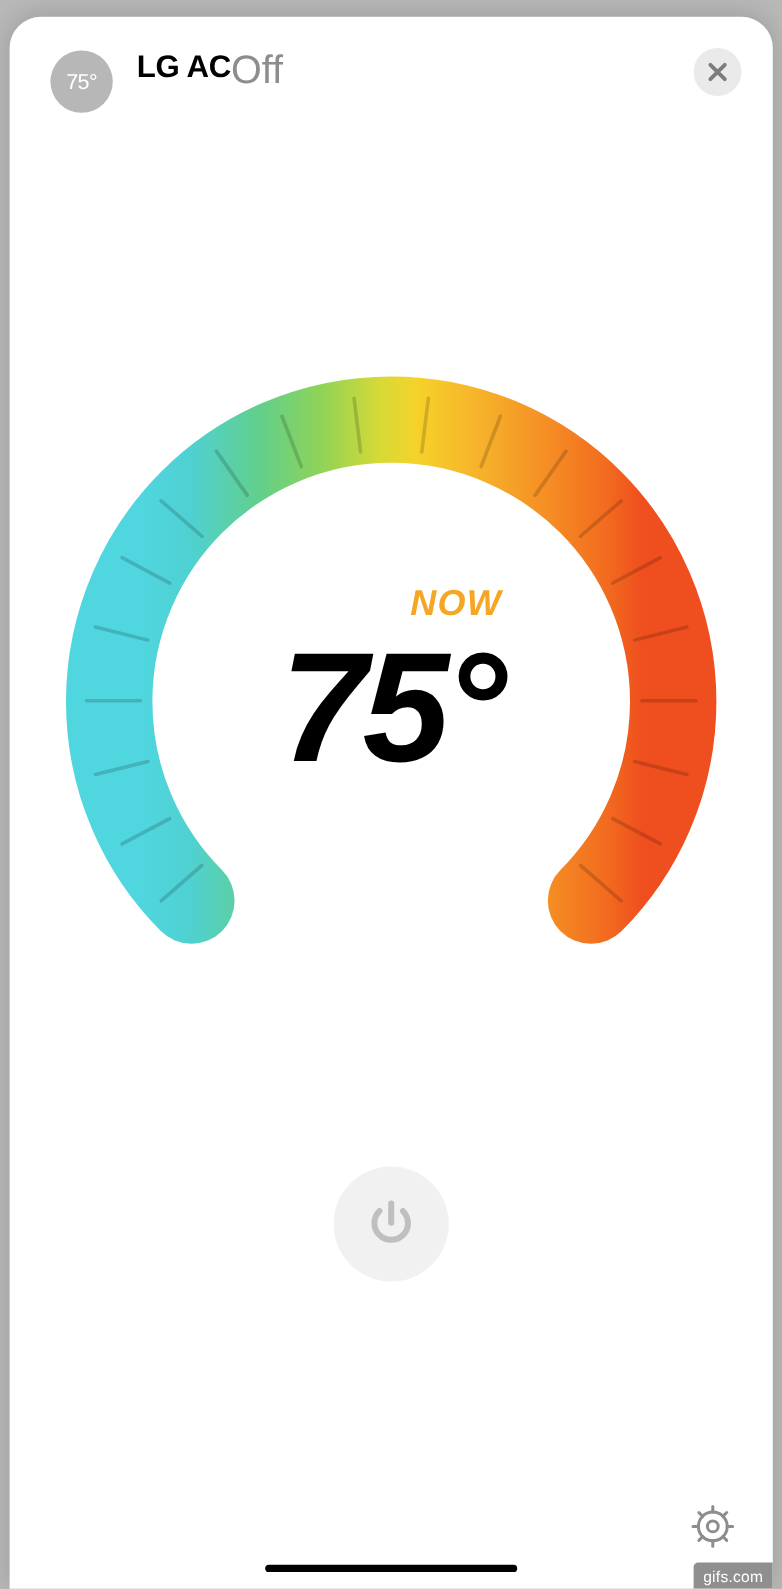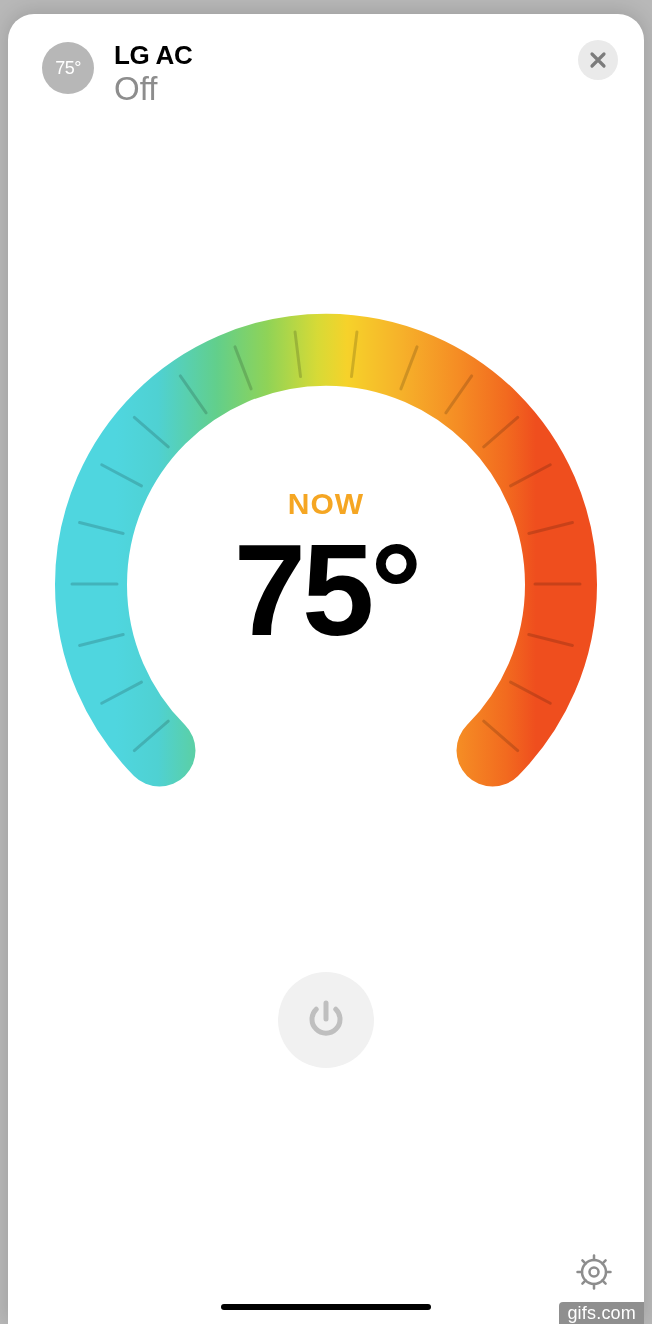--- a/index.html
+++ b/index.html
@@ -39,21 +39,20 @@
     color: #ffffff;
     font-size: 18px;
     font-weight: 500;
     letter-spacing: -0.5px;
     flex: 0 0 auto;
   }
   .title-block {
     margin-left: 20px;
     margin-top: -2px;
     display: flex;
-    flex-direction: column;
   }
   .title {
     font-size: 26px;
     font-weight: 700;
     color: #000;
     letter-spacing: -0.3px;
   }
   .subtitle {
     font-size: 33px;
     font-weight: 400;
@@ -85,21 +84,22 @@
   .dial-wrap svg {
     width: 100%;
     height: 100%;
     display: block;
   }
   .dial-text {
     position: absolute;
     top: 50%;
     left: 50%;
     transform: translate(-50%, -58%);
-    text-align: center;
+    text-align: right;
+    font-style: italic;
   }
   .now-label {
     font-size: 30px;
     font-weight: 700;
     color: #f5a623;
     letter-spacing: 1px;
   }
   .temp-value {
     font-size: 130px;
     font-weight: 800;
@@ -146,21 +146,21 @@
     background: #000;
   }
   .watermark {
     position: absolute;
     right: 0;
     bottom: 0;
     height: 22px;
     padding: 0 8px;
     background: #8f8f8f;
     color: #fff;
-    font-size: 18px;
+    font-size: 13px;
     font-weight: 500;
     display: flex;
     align-items: center;
     border-top-left-radius: 4px;
     letter-spacing: 0.2px;
   }
 </style>
 </head>
 <body>
 

